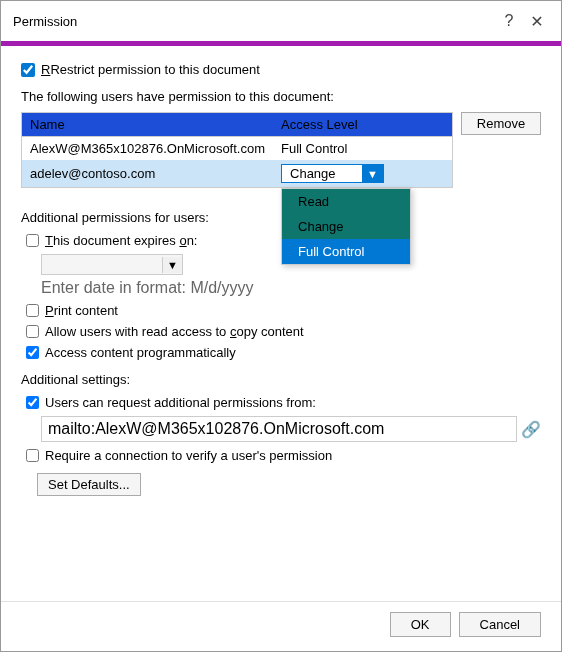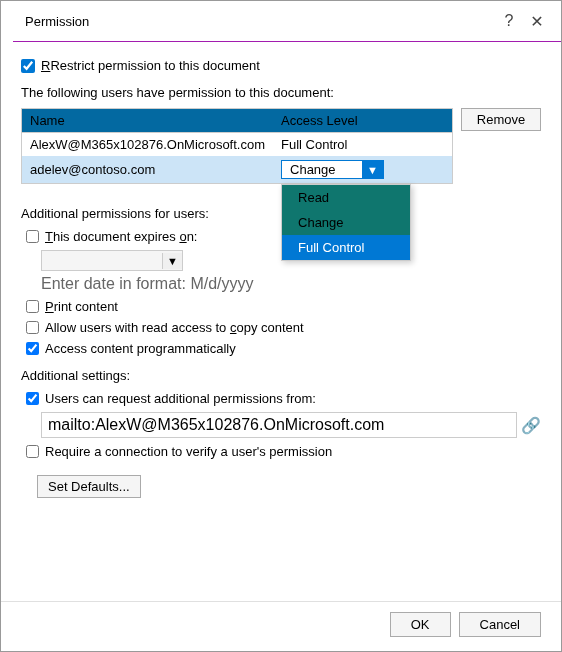--- a/index.html
+++ b/index.html
@@ -16,26 +16,25 @@
       background: #ffffff;
       border: 1px solid #999;
       box-shadow: 3px 3px 10px rgba(0,0,0,0.3);
       width: 562px;
       min-height: 652px;
       display: flex;
       flex-direction: column;
     }
     .dialog-titlebar {
       background: #ffffff;
-      border-bottom: 1px solid #a21caf;
+      border-bottom: 5px solid #a21caf;
       padding: 8px 12px;
       display: flex;
       align-items: center;
       justify-content: space-between;
-      margin-left: 12px;
     }
     .dialog-title {
       font-size: 13px;
       font-weight: normal;
       color: #000;
     }
     .titlebar-buttons {
       display: flex;
       gap: 4px;
       align-items: center;
@@ -85,21 +84,21 @@
     .users-table th, .users-table td {
       border: none;
       padding: 4px 8px;
       text-align: left;
       font-size: 13px;
     }
     .users-table th {
       font-weight: normal;
       color: #000;
       border-bottom: 1px solid #ccc;
-      background: #0369a1;
+      background: #1d4ed8;
     }
     .users-table tr.selected {
       background: #cce4f7;
     }
     .col-name { width: 55%; }
     .col-access { width: 45%; }
     
     .table-area {
       display: flex;
       gap: 8px;
@@ -345,21 +344,21 @@
         <input type="text" class="email-input" value="mailto:AlexW@M365x102876.OnMicrosoft.com" style="">
         <span class="link-icon">🔗</span>
       </div>
 
       <div class="perm-row">
         <input type="checkbox" style="">
         <label>Require a connection to verify a user's permission</label>
       </div>
     </div>
 
-    <div style="margin-top: 16px; padding-left: 16px;">
+    <div style="margin-top: 10px; padding-left: 16px;">
       <button class="set-defaults-btn">Set Defaults...</button>
     </div>
 
   </div>
 
   <div class="dialog-footer">
     <button class="footer-btn">OK</button>
     <button class="footer-btn">Cancel</button>
   </div>
 </div>

